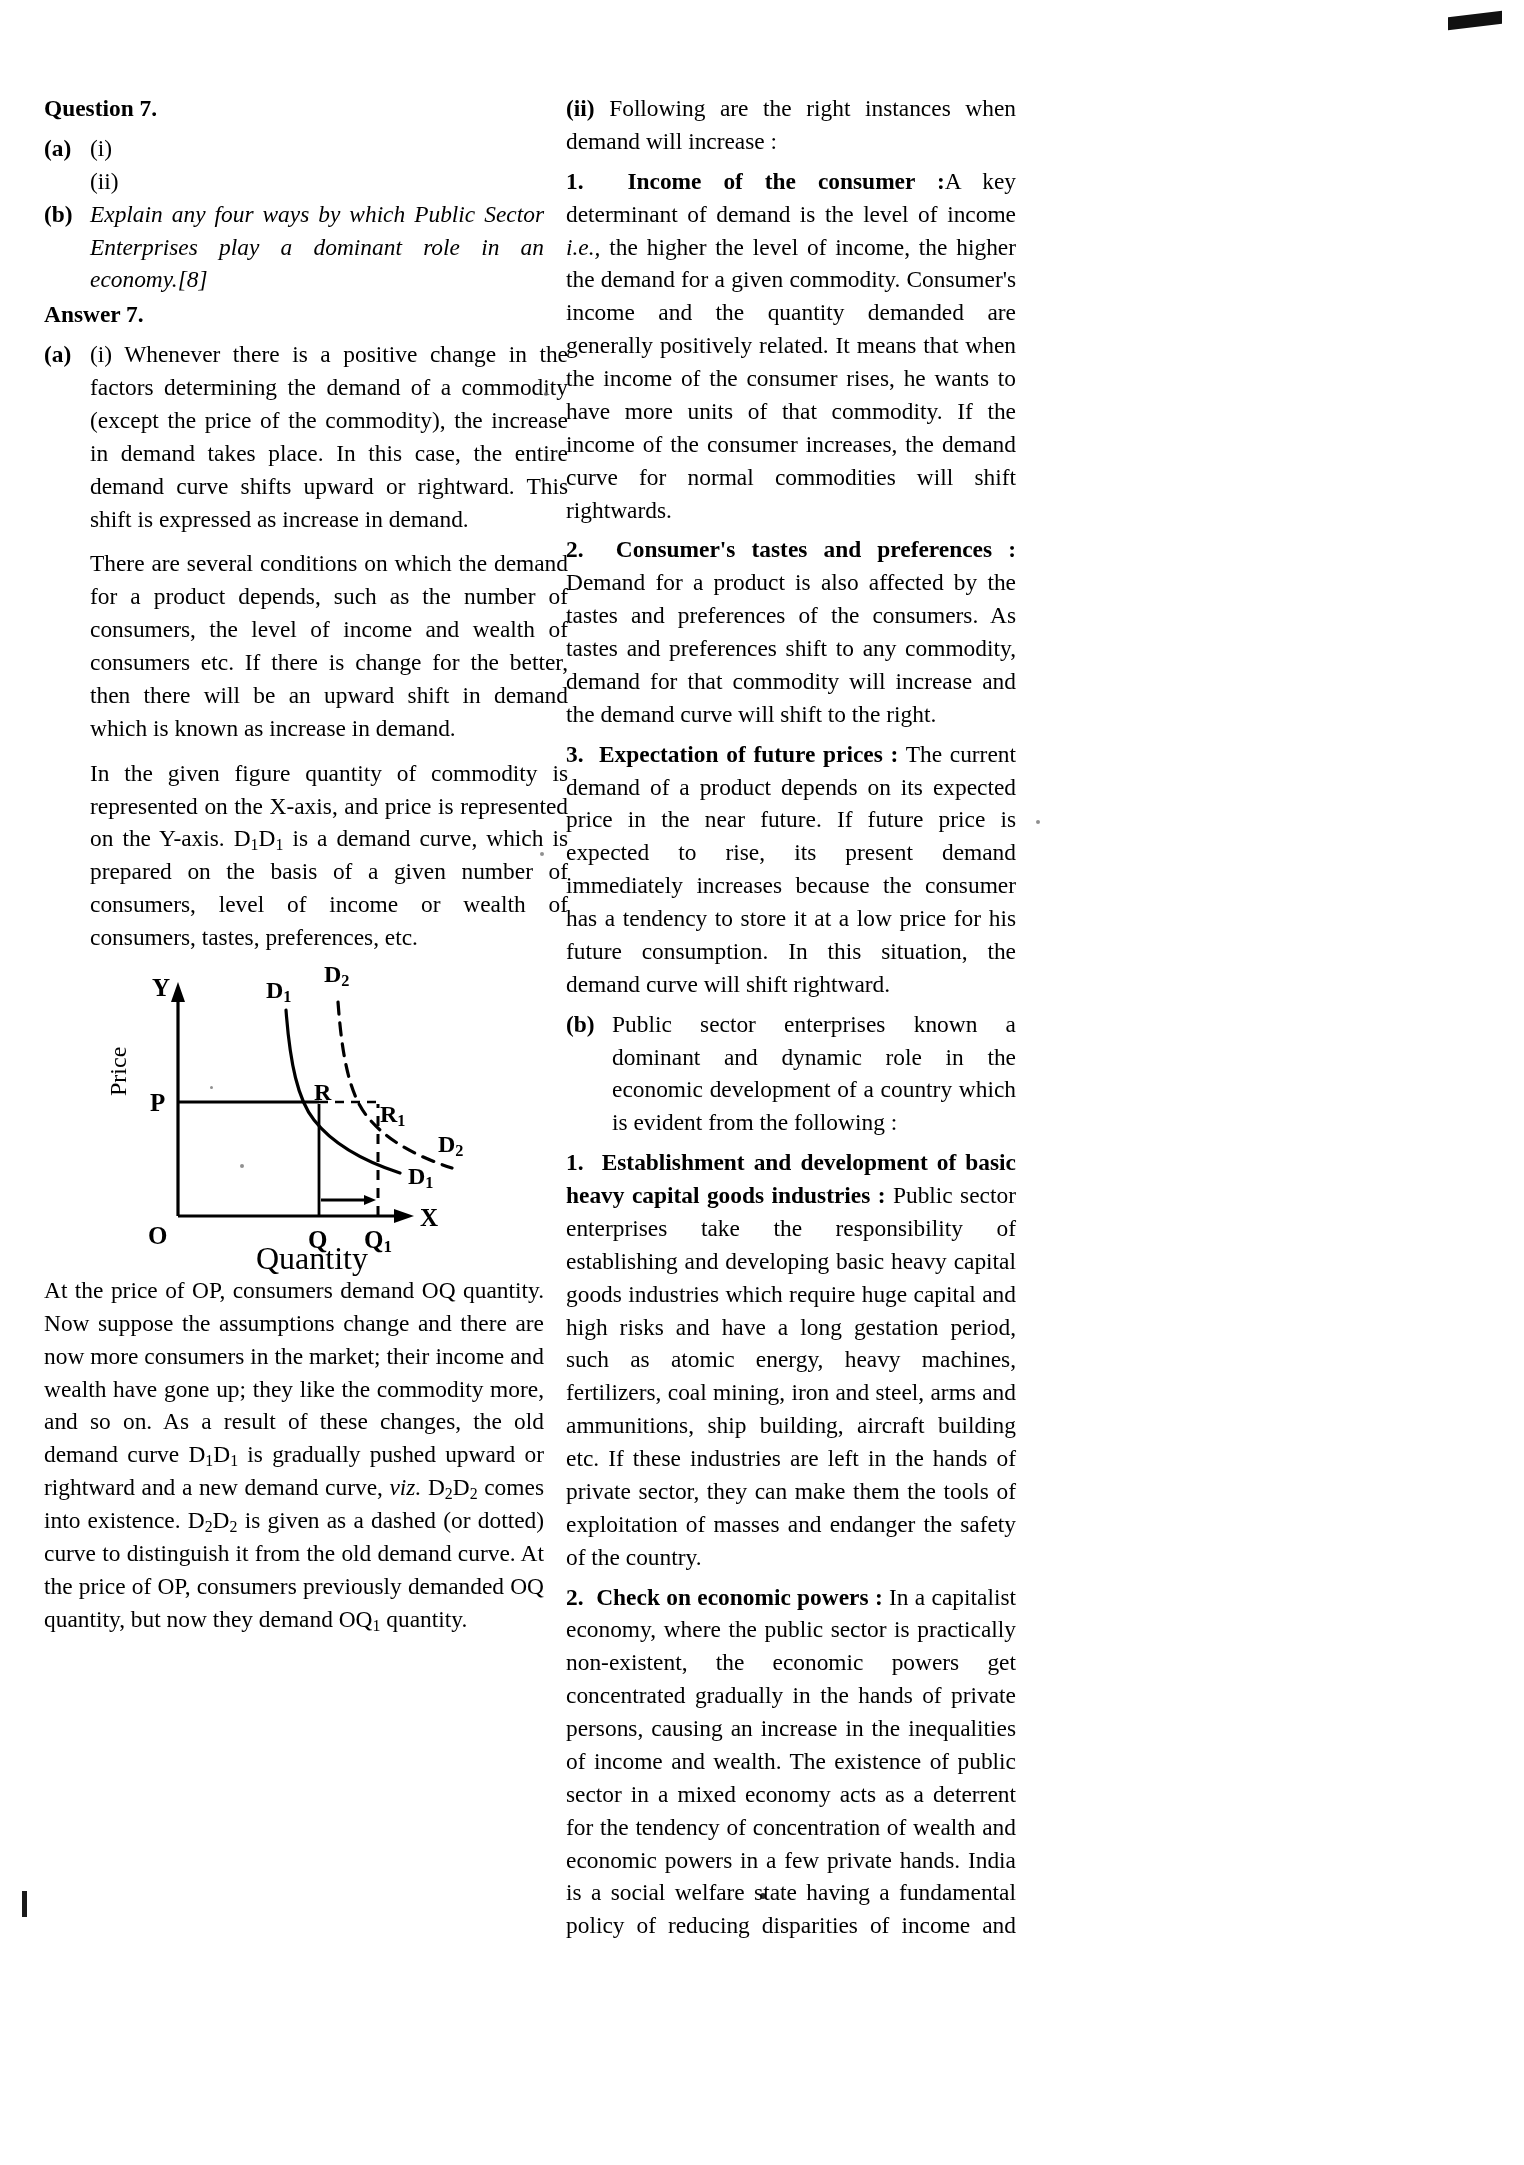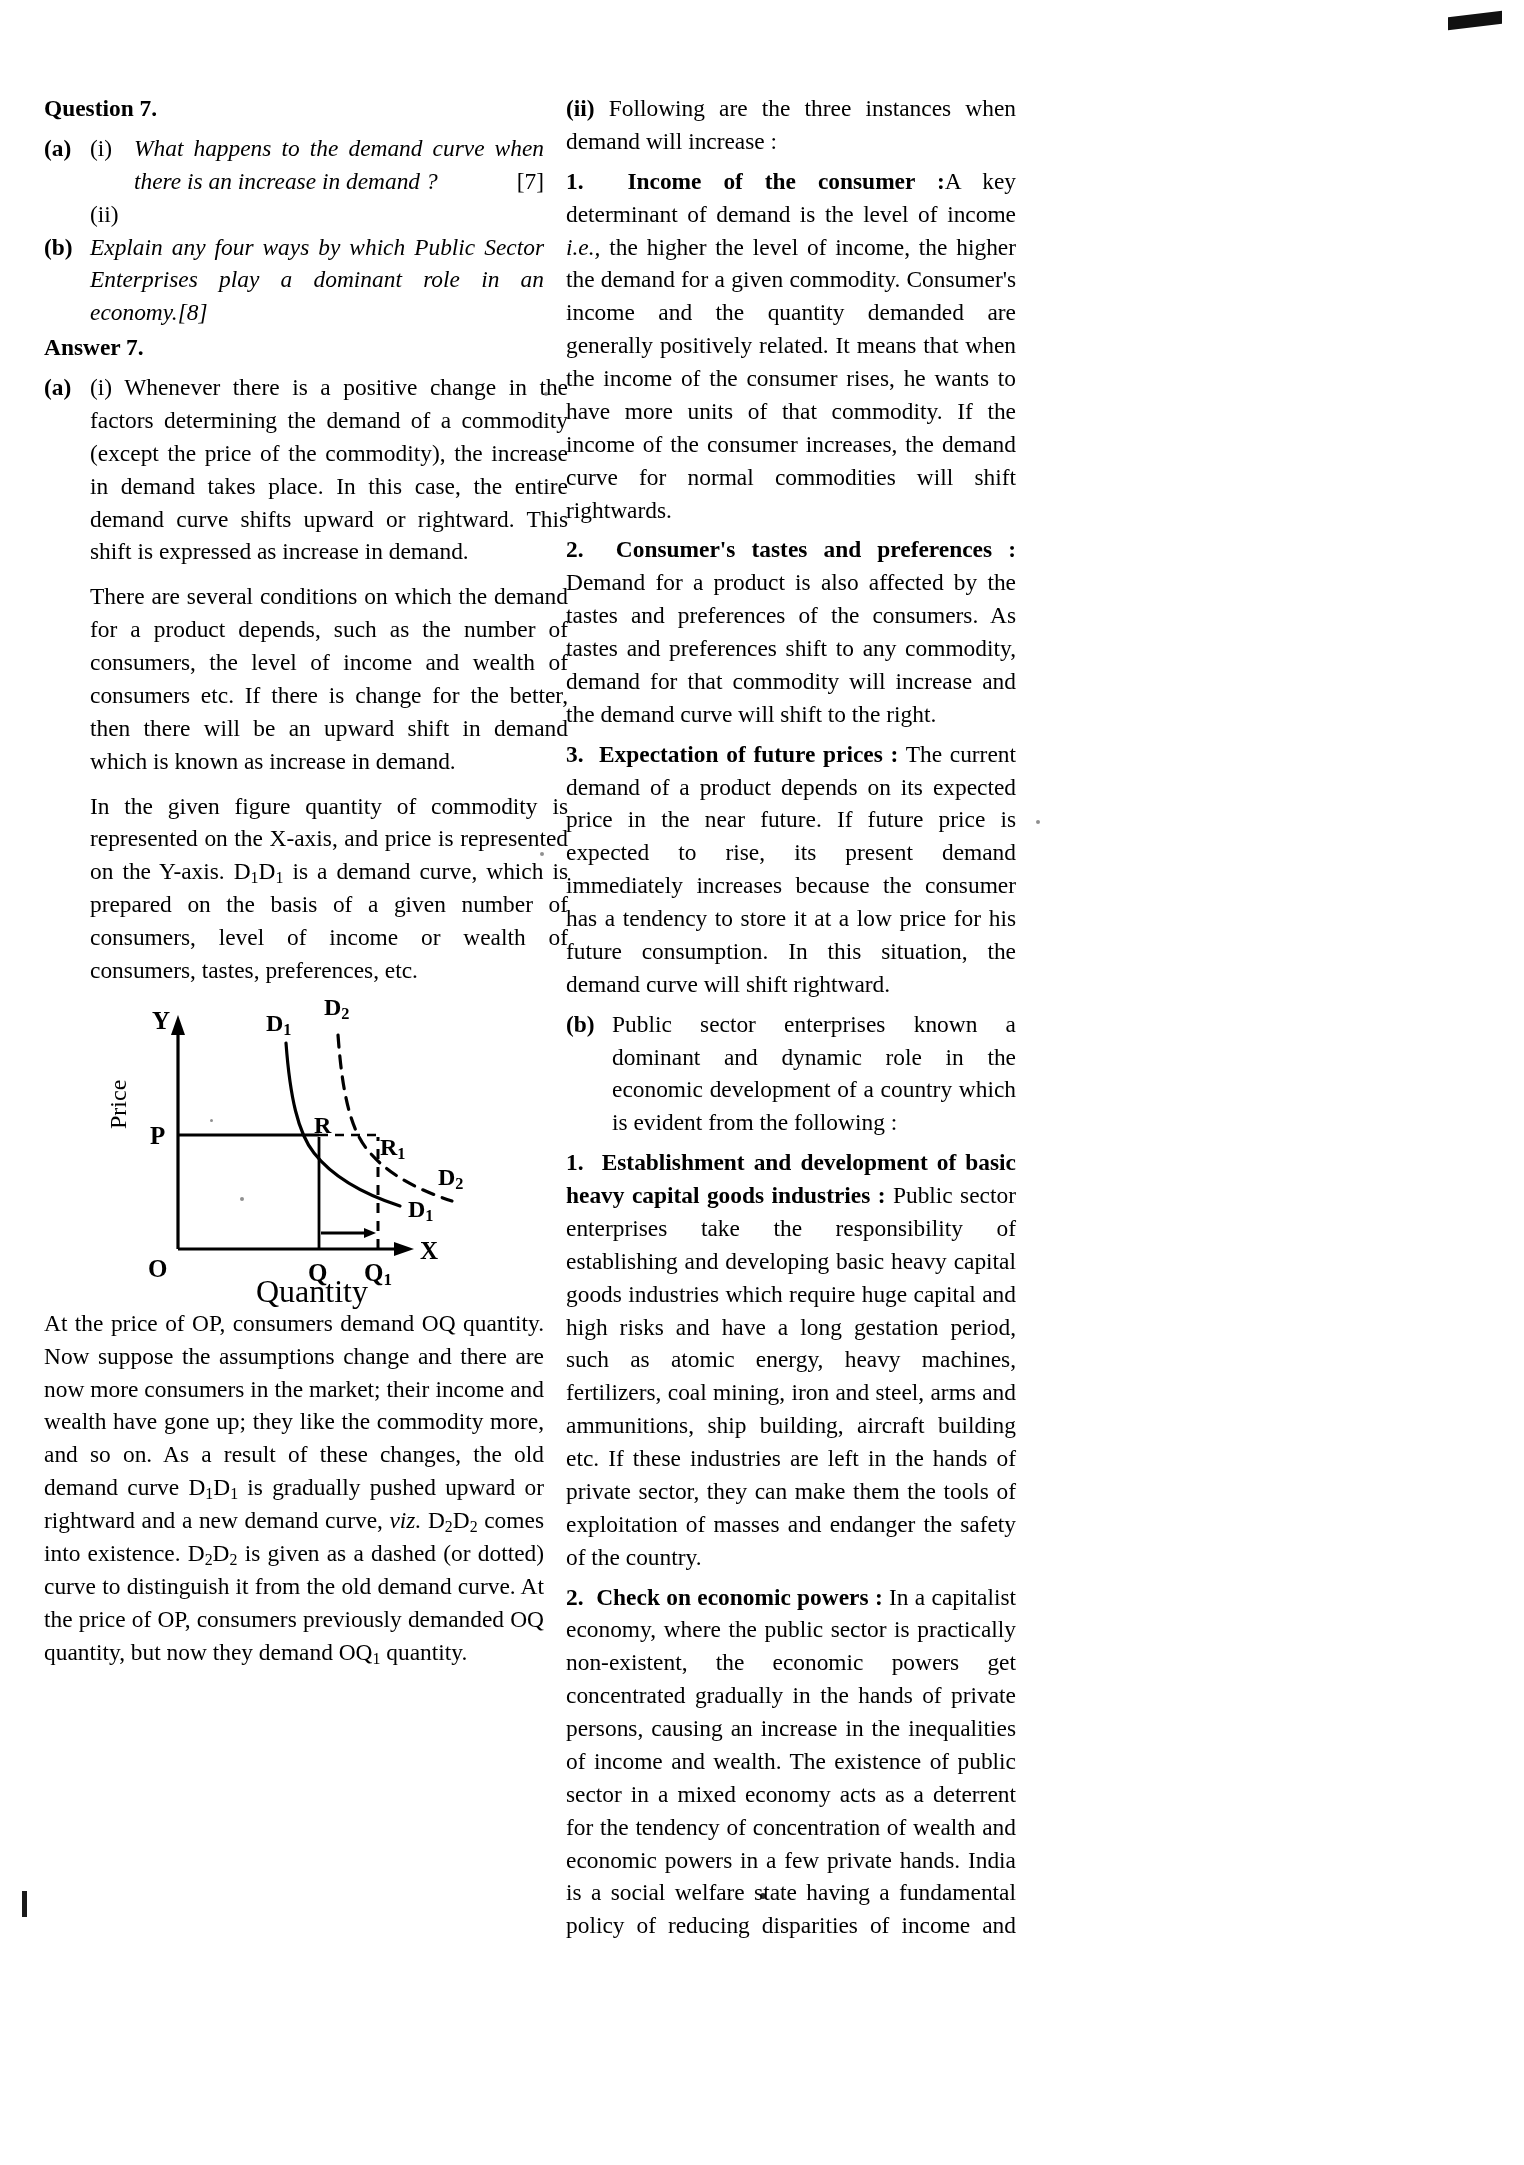--- a/index.html
+++ b/index.html
@@ -173,21 +173,20 @@
 
     <div class="col col-left">
 
       <div class="heading">Question 7.</div>
 
       <div class="gap-sm"></div>
 
       <div class="qrow">
         <div class="qlabel">(a)</div>
         <div class="qnum">(i)</div>
-        <div class="qtext"><span>What happens to the demand curve when there is an increase in demand ?</span><span class="marks">[7]</span></div>
       </div>
 
       <div class="qrow">
         <div class="qlabel"></div>
         <div class="qnum">(ii)</div>
       </div>
 
       <div class="qrow two">
         <div class="qlabel">(b)</div>
         <div class="qtext"><span>Explain any four ways by which Public Sector Enterprises play a dominant role in an economy.</span><span>[8]</span></div>
@@ -258,21 +257,21 @@
       </div>
 
       <div style="margin-left:0px;">
         <p class="para">At the price of OP, consumers demand OQ quantity. Now suppose the assumptions change and there are now more consumers in the market; their income and wealth have gone up; they like the commodity more, and so on. As a result of these changes, the old demand curve D<sub>1</sub>D<sub>1</sub> is gradually pushed upward or rightward and a new demand curve, <span class="ital">viz.</span> D<sub>2</sub>D<sub>2</sub> comes into existence. D<sub>2</sub>D<sub>2</sub> is given as a dashed (or dotted) curve to distinguish it from the old demand curve. At the price of OP, consumers previously demanded OQ quantity, but now they demand OQ<sub>1</sub> quantity.</p>
       </div>
 
     </div>
 
     <div class="col col-right">
 
-      <p class="para"><span class="bold">(ii)</span> <span>Following are the three instances when demand will increase :</span></p>
+      <p class="para"><span class="bold">(ii)</span> <span>Following are the right instances when demand will increase :</span></p>
 
       <div class="gap-sm"></div>
 
       <p class="para"><span class="bold">1.</span>&nbsp;&nbsp;<span class="bold">Income of the consumer :</span><span>A key determinant of demand is the level of income <span class="ital">i.e.,</span> the higher the level of income, the higher the demand for a given commodity. Consumer's income and the quantity demanded are generally positively related. It means that when the income of the consumer rises, he wants to have more units of that commodity. If the income of the consumer increases, the demand curve for normal commodities will shift rightwards.</span></p>
 
       <div class="gap-sm"></div>
 
       <p class="para"><span class="bold">2.</span>&nbsp;&nbsp;<span class="bold">Consumer's tastes and preferences :</span> <span>Demand for a product is also affected by the tastes and preferences of the consumers. As tastes and preferences shift to any commodity, demand for that commodity will increase and the demand curve will shift to the right.</span></p>
 
       <div class="gap-sm"></div>

